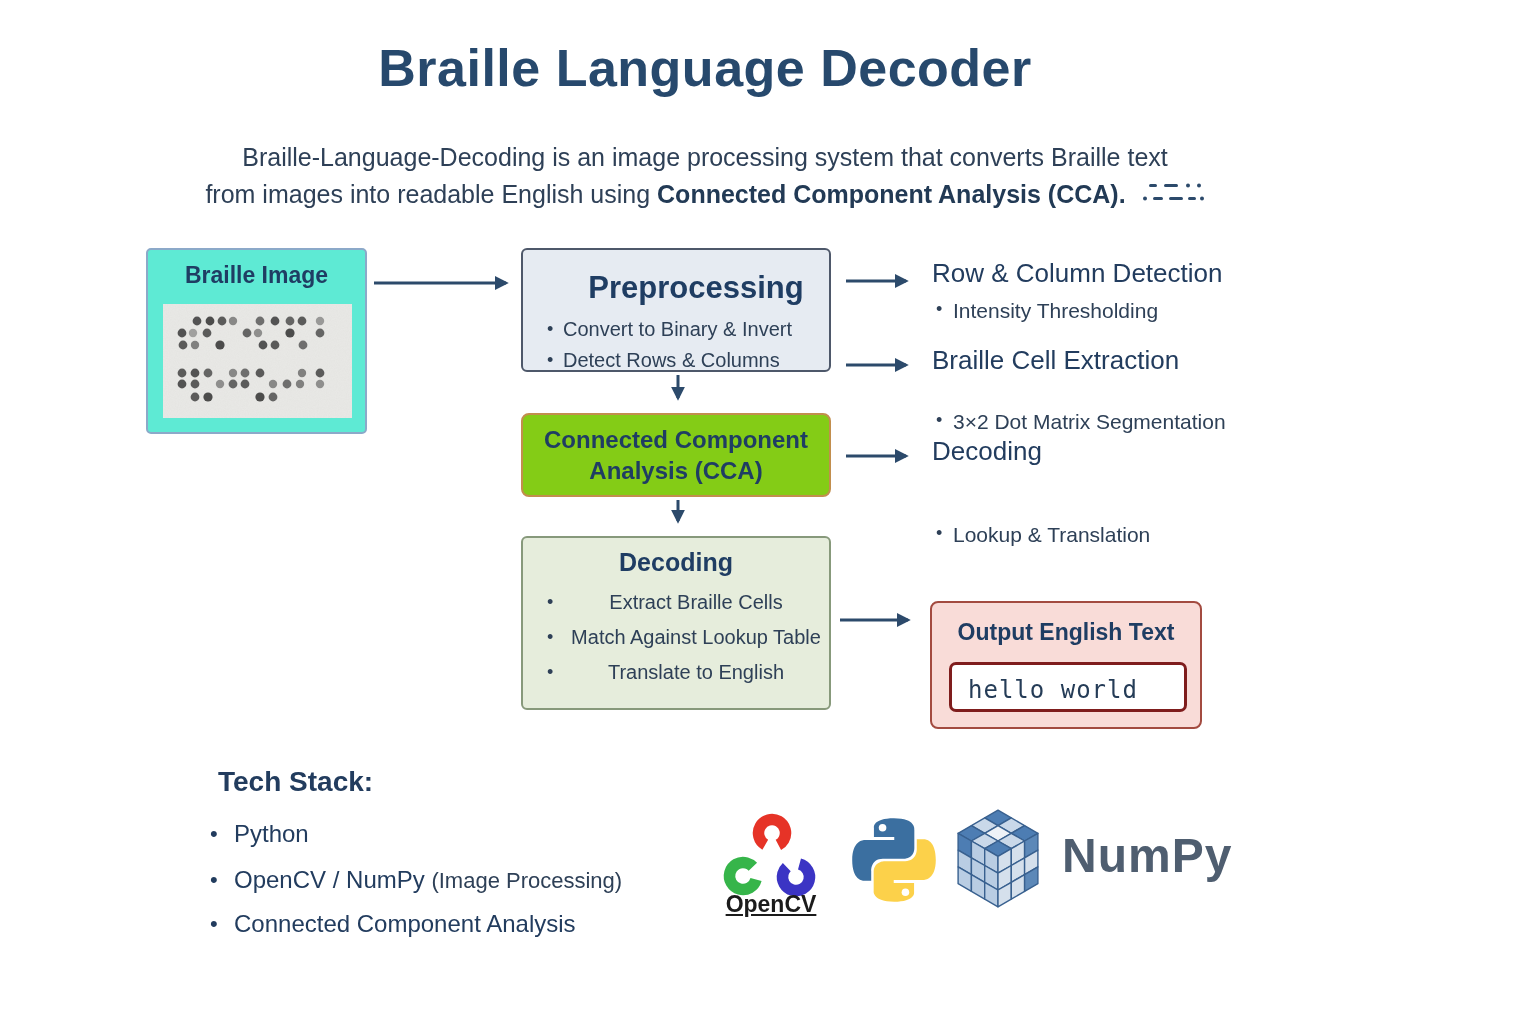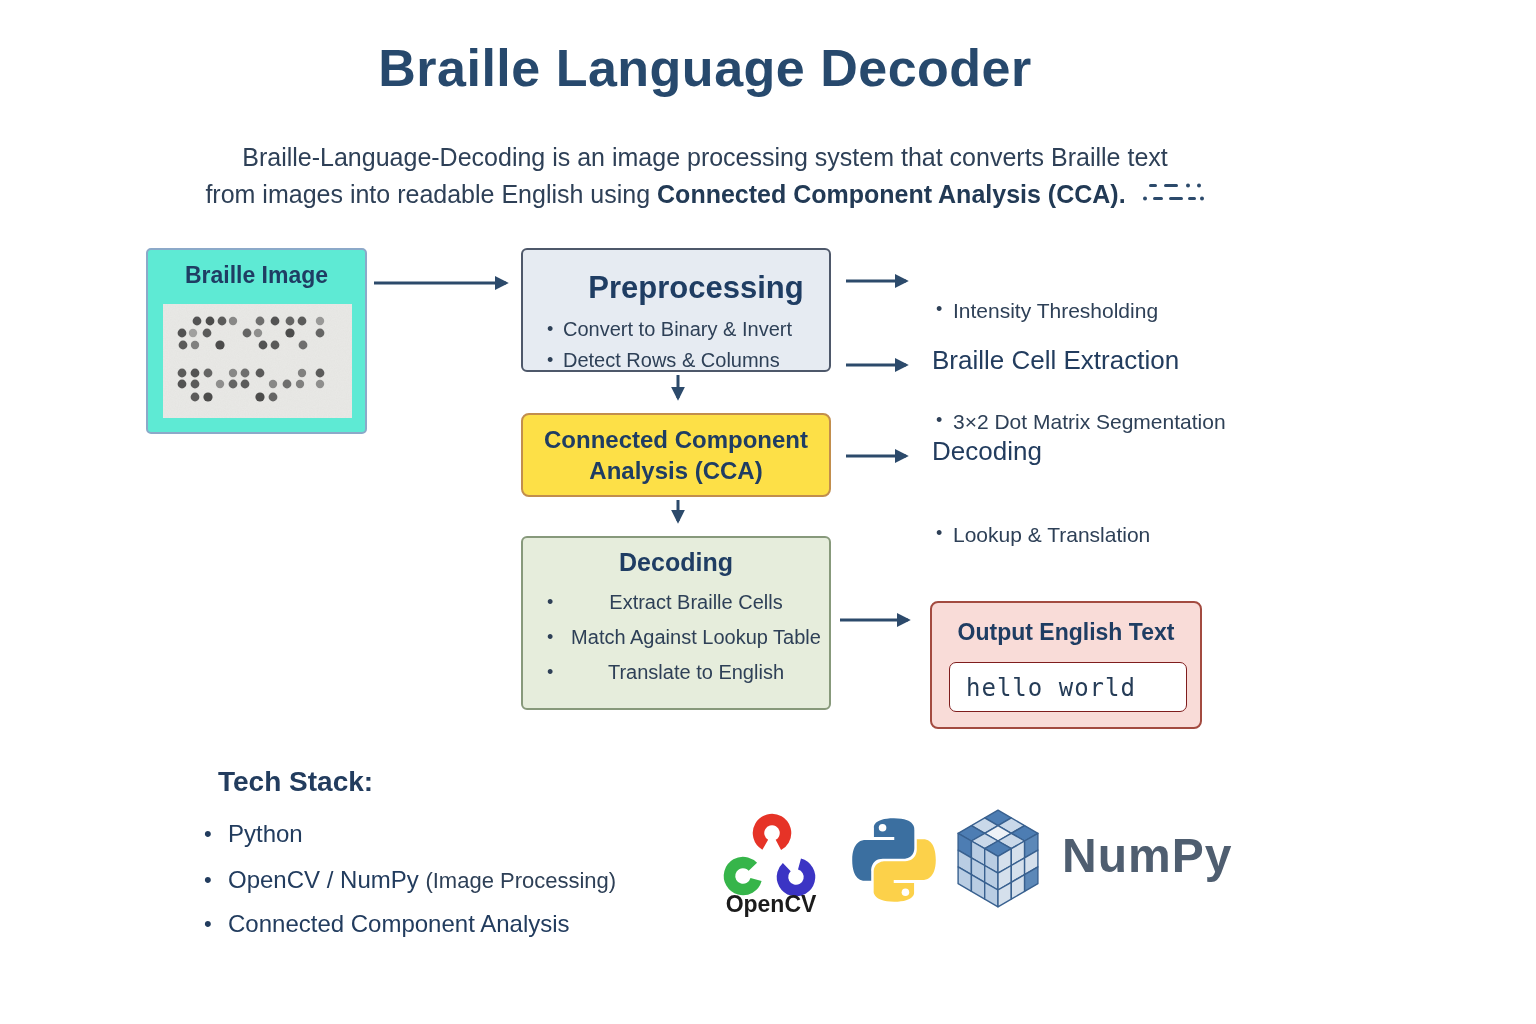--- a/index.html
+++ b/index.html
@@ -32,52 +32,52 @@
 
   .prep-box{left:521px; top:248px; width:310px; height:124px;
     background:#e6ebf2; border:2px solid #4e586a;}
   .prep-box .box-title{font-size:31px; margin-top:20px;padding-left:40px;}
 
   .bullets{margin:8px 0 0 0; padding:0 0 0 24px; list-style:none;}
   .bullets li{font-size:20px; line-height:31px; color:#2e4057; position:relative; padding-left:16px;}
   .bullets li::before{content:"•"; position:absolute; left:0; top:0; color:#2e4057; font-size:18px;}
 
   .cca-box{left:521px; top:413px; width:310px; height:84px;
-    background:#fde047; border:2px solid #c28e4d; border-radius:8px;
+    background:#84cc16; border:2px solid #c28e4d; border-radius:8px;
     display:flex; flex-direction:column; justify-content:center;}
   .cca-box .box-title{font-size:24px; line-height:31px;}
 
   .dec-box{left:521px; top:536px; width:310px; height:174px;
     background:#e6eddc; border:2px solid #87997b;}
   .dec-box .box-title{font-size:25px; margin-top:10px;}
   .dec-box .bullets li{font-size:20px; line-height:35px;text-align:center;}
 
   .out-box{left:930px; top:601px; width:272px; height:128px;
     background:#f9dcd8; border:2px solid #a34b40; border-radius:8px;}
   .out-box .box-title{font-size:23px; margin-top:16px;}
   .out-value{
     position:absolute; left:17px; top:59px; width:238px; height:50px;
-    background:#ffffff; border:1px solid #7f1d1d; border-radius:7px;
+    background:#ffffff; border:3px solid #7f1d1d; border-radius:7px;
     font-family:"DejaVu Sans Mono", monospace; font-size:24px; color:#253c57;
     line-height:50px; padding-left:16px; box-sizing:border-box; letter-spacing:1px;
   }
 
   
   .ann-title{font-size:26px; color:#223c5e;}
   .ann-bullet{font-size:21px; color:#2e4057; position:relative; padding-left:17px;}
   .ann-bullet::before{content:"•"; position:absolute; left:0; top:0; font-size:18px;}
 
   
   .tech-heading{left:218px; top:766px; font-size:28px; font-weight:bold; color:#223c5e;}
-  .tech-item{left:204px; font-size:24px; color:#223c5e; position:absolute; padding-left:24px;}
+  .tech-item{left:210px; font-size:24px; color:#223c5e; position:absolute; padding-left:24px;}
   .tech-item::before{content:"•"; position:absolute; left:0; top:1px; font-size:22px;}
   .tech-note{font-size:22px; color:#2e4057;}
 
   .opencv-label{left:712px; top:891px; width:118px; text-align:center;
-    font-size:23px; font-weight:bold; color:#1b1b1b;}
+    font-size:23px; font-weight:bold; color:#1b1b1b;text-decoration:underline;}
   .numpy-label{left:1062px; top:828px; font-size:48px; font-weight:bold; color:#4f5e70; letter-spacing:1px;}
 
   .arrows{left:0; top:0; pointer-events:none;}
 </style>
 </head>
 <body>
 
 <div id="canvas">
 
   <div class="abs title">Braille Language Decoder</div>
@@ -181,20 +181,21 @@
       <li>Match Against Lookup Table</li>
       <li>Translate to English</li>
     </ul>
   </div>
 
   <div class="abs box out-box">
     <div class="box-title">Output English Text</div>
     <div class="out-value">hello world</div>
   </div>
 
+  <div class="abs ann-title" style="left:932px; top:258px;">Row &amp; Column Detection</div>
   <div class="abs ann-bullet" style="left:936px; top:299px;">Intensity Thresholding</div>
 
   <div class="abs ann-title" style="left:932px; top:345px;">Braille Cell Extraction</div>
   <div class="abs ann-bullet" style="left:936px; top:386px;">3×2 Dot Matrix Segmentation</div>
 
   <div class="abs ann-title" style="left:932px; top:436px;">Decoding</div>
   <div class="abs ann-bullet" style="left:936px; top:475px;">Lookup &amp; Translation</div>
 
   <svg class="abs arrows" width="1536" height="1024" viewBox="0 0 1536 1024">
     <defs>

